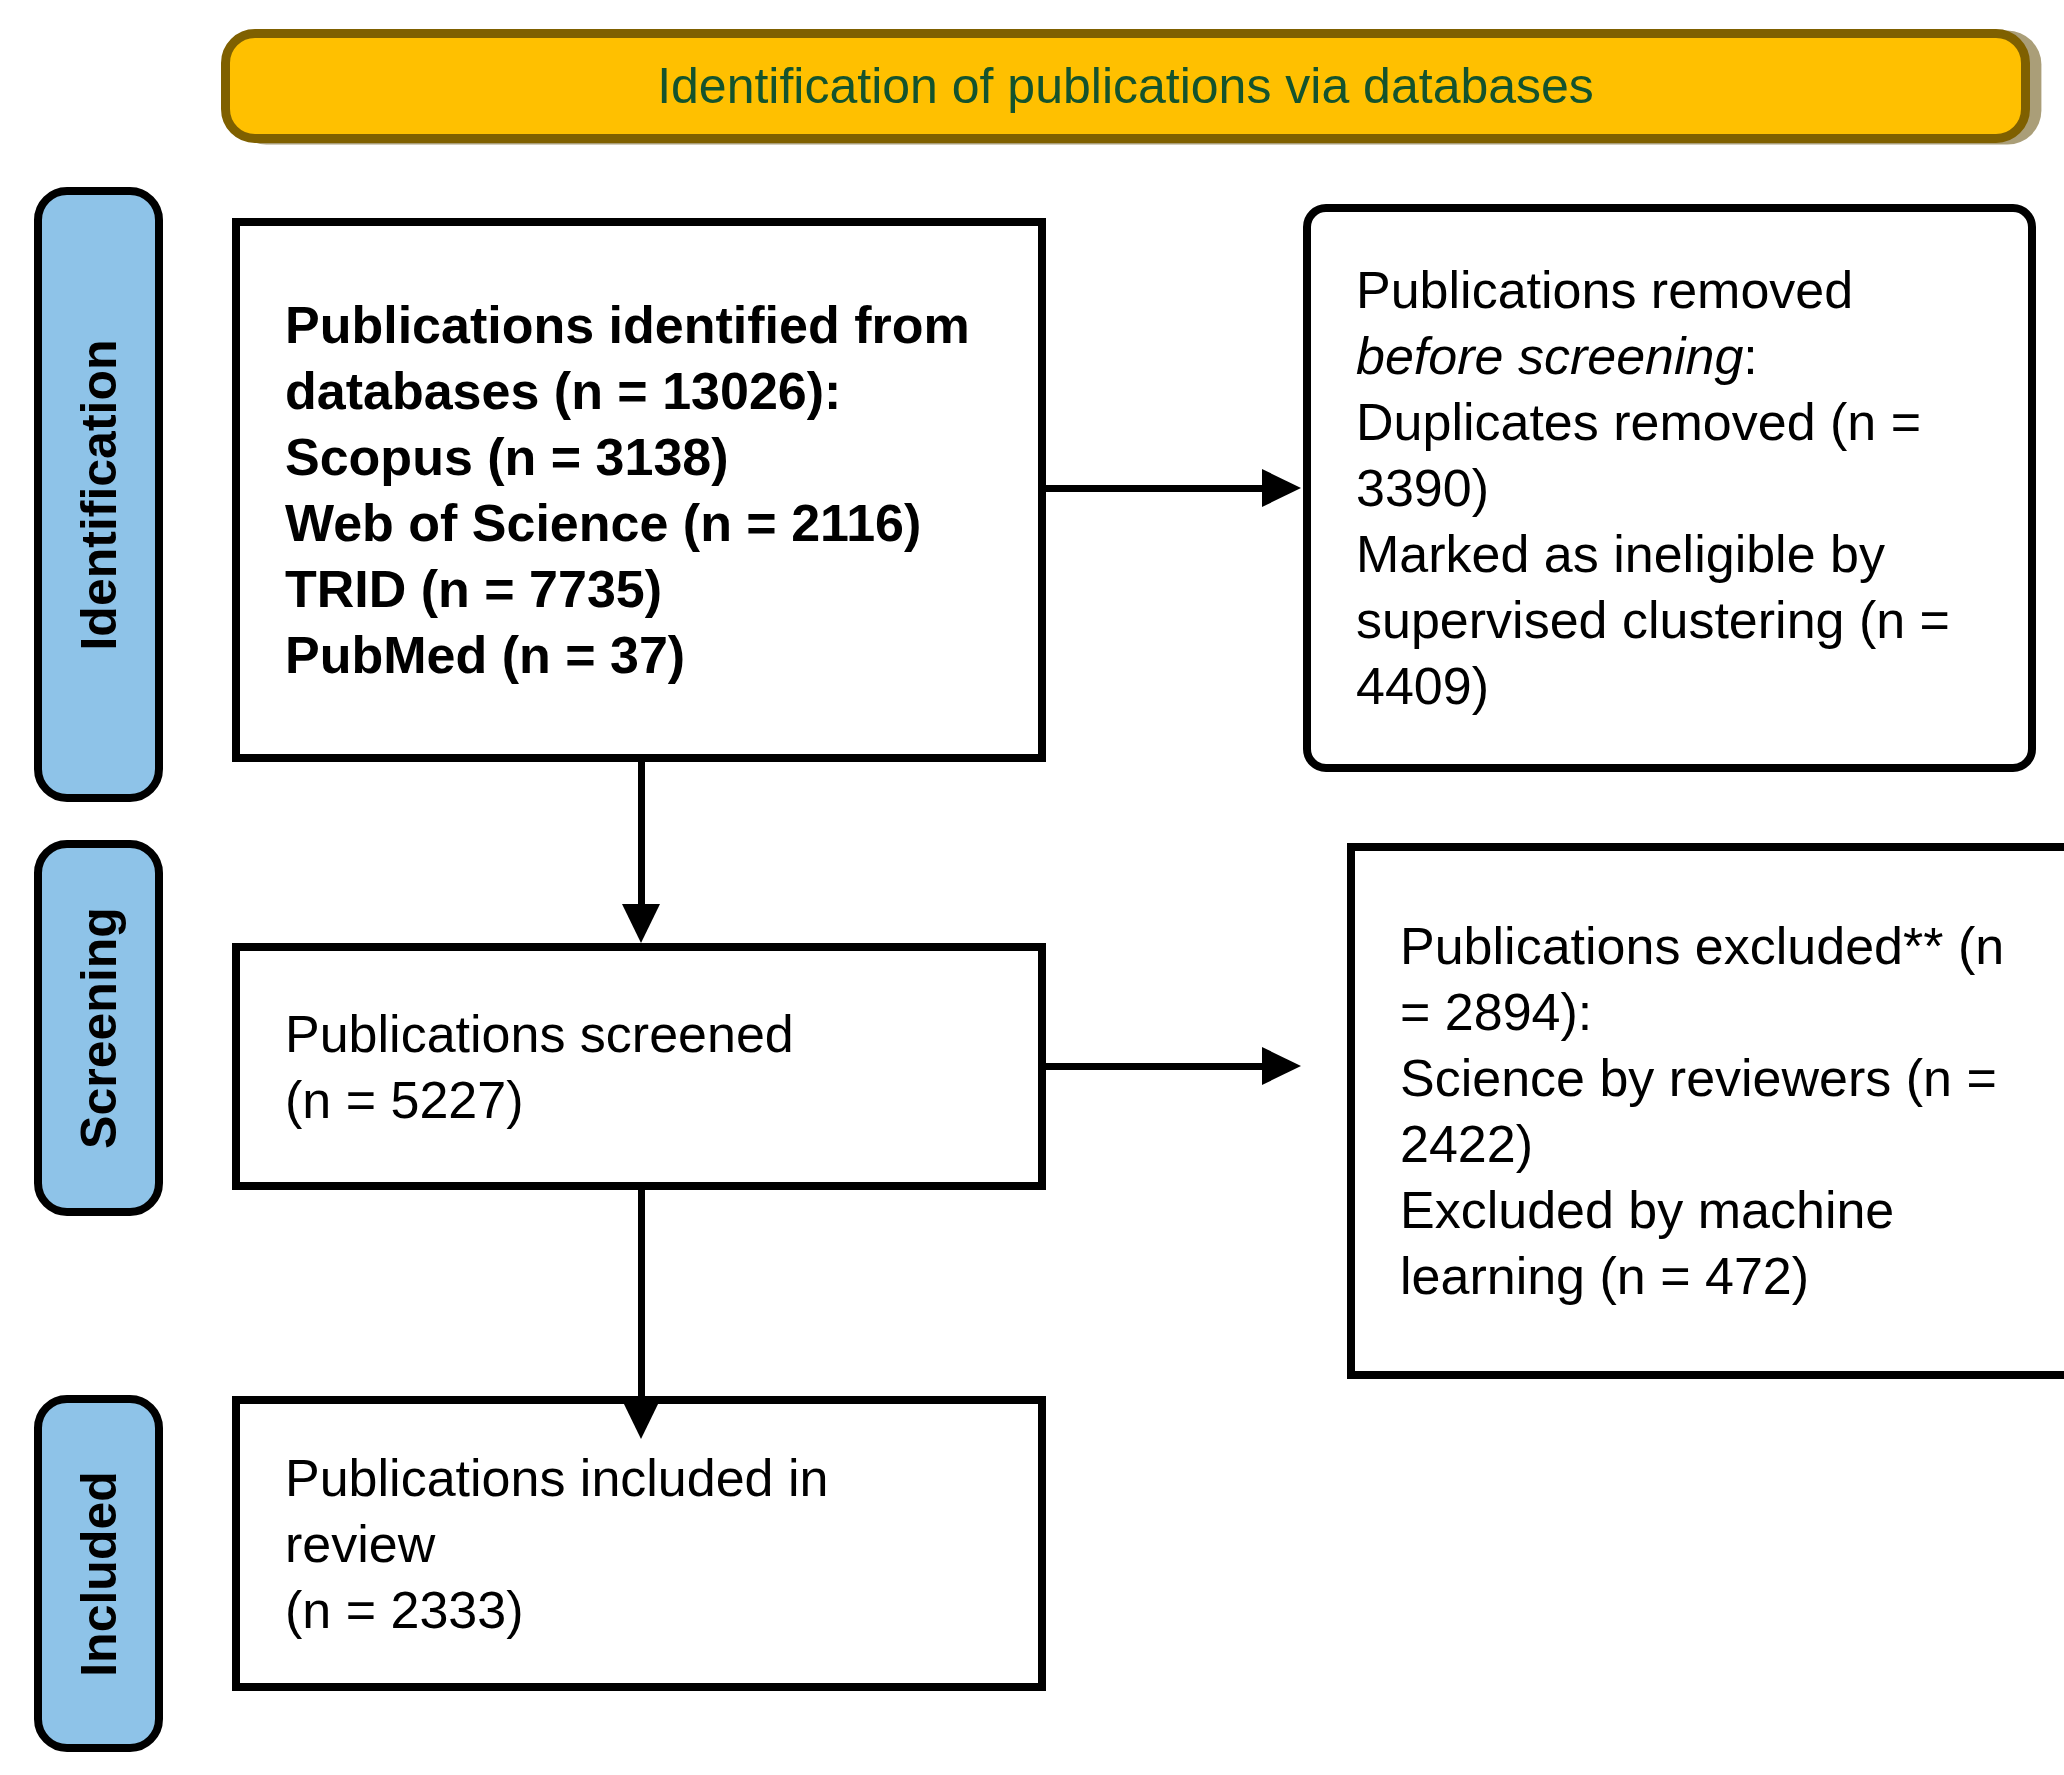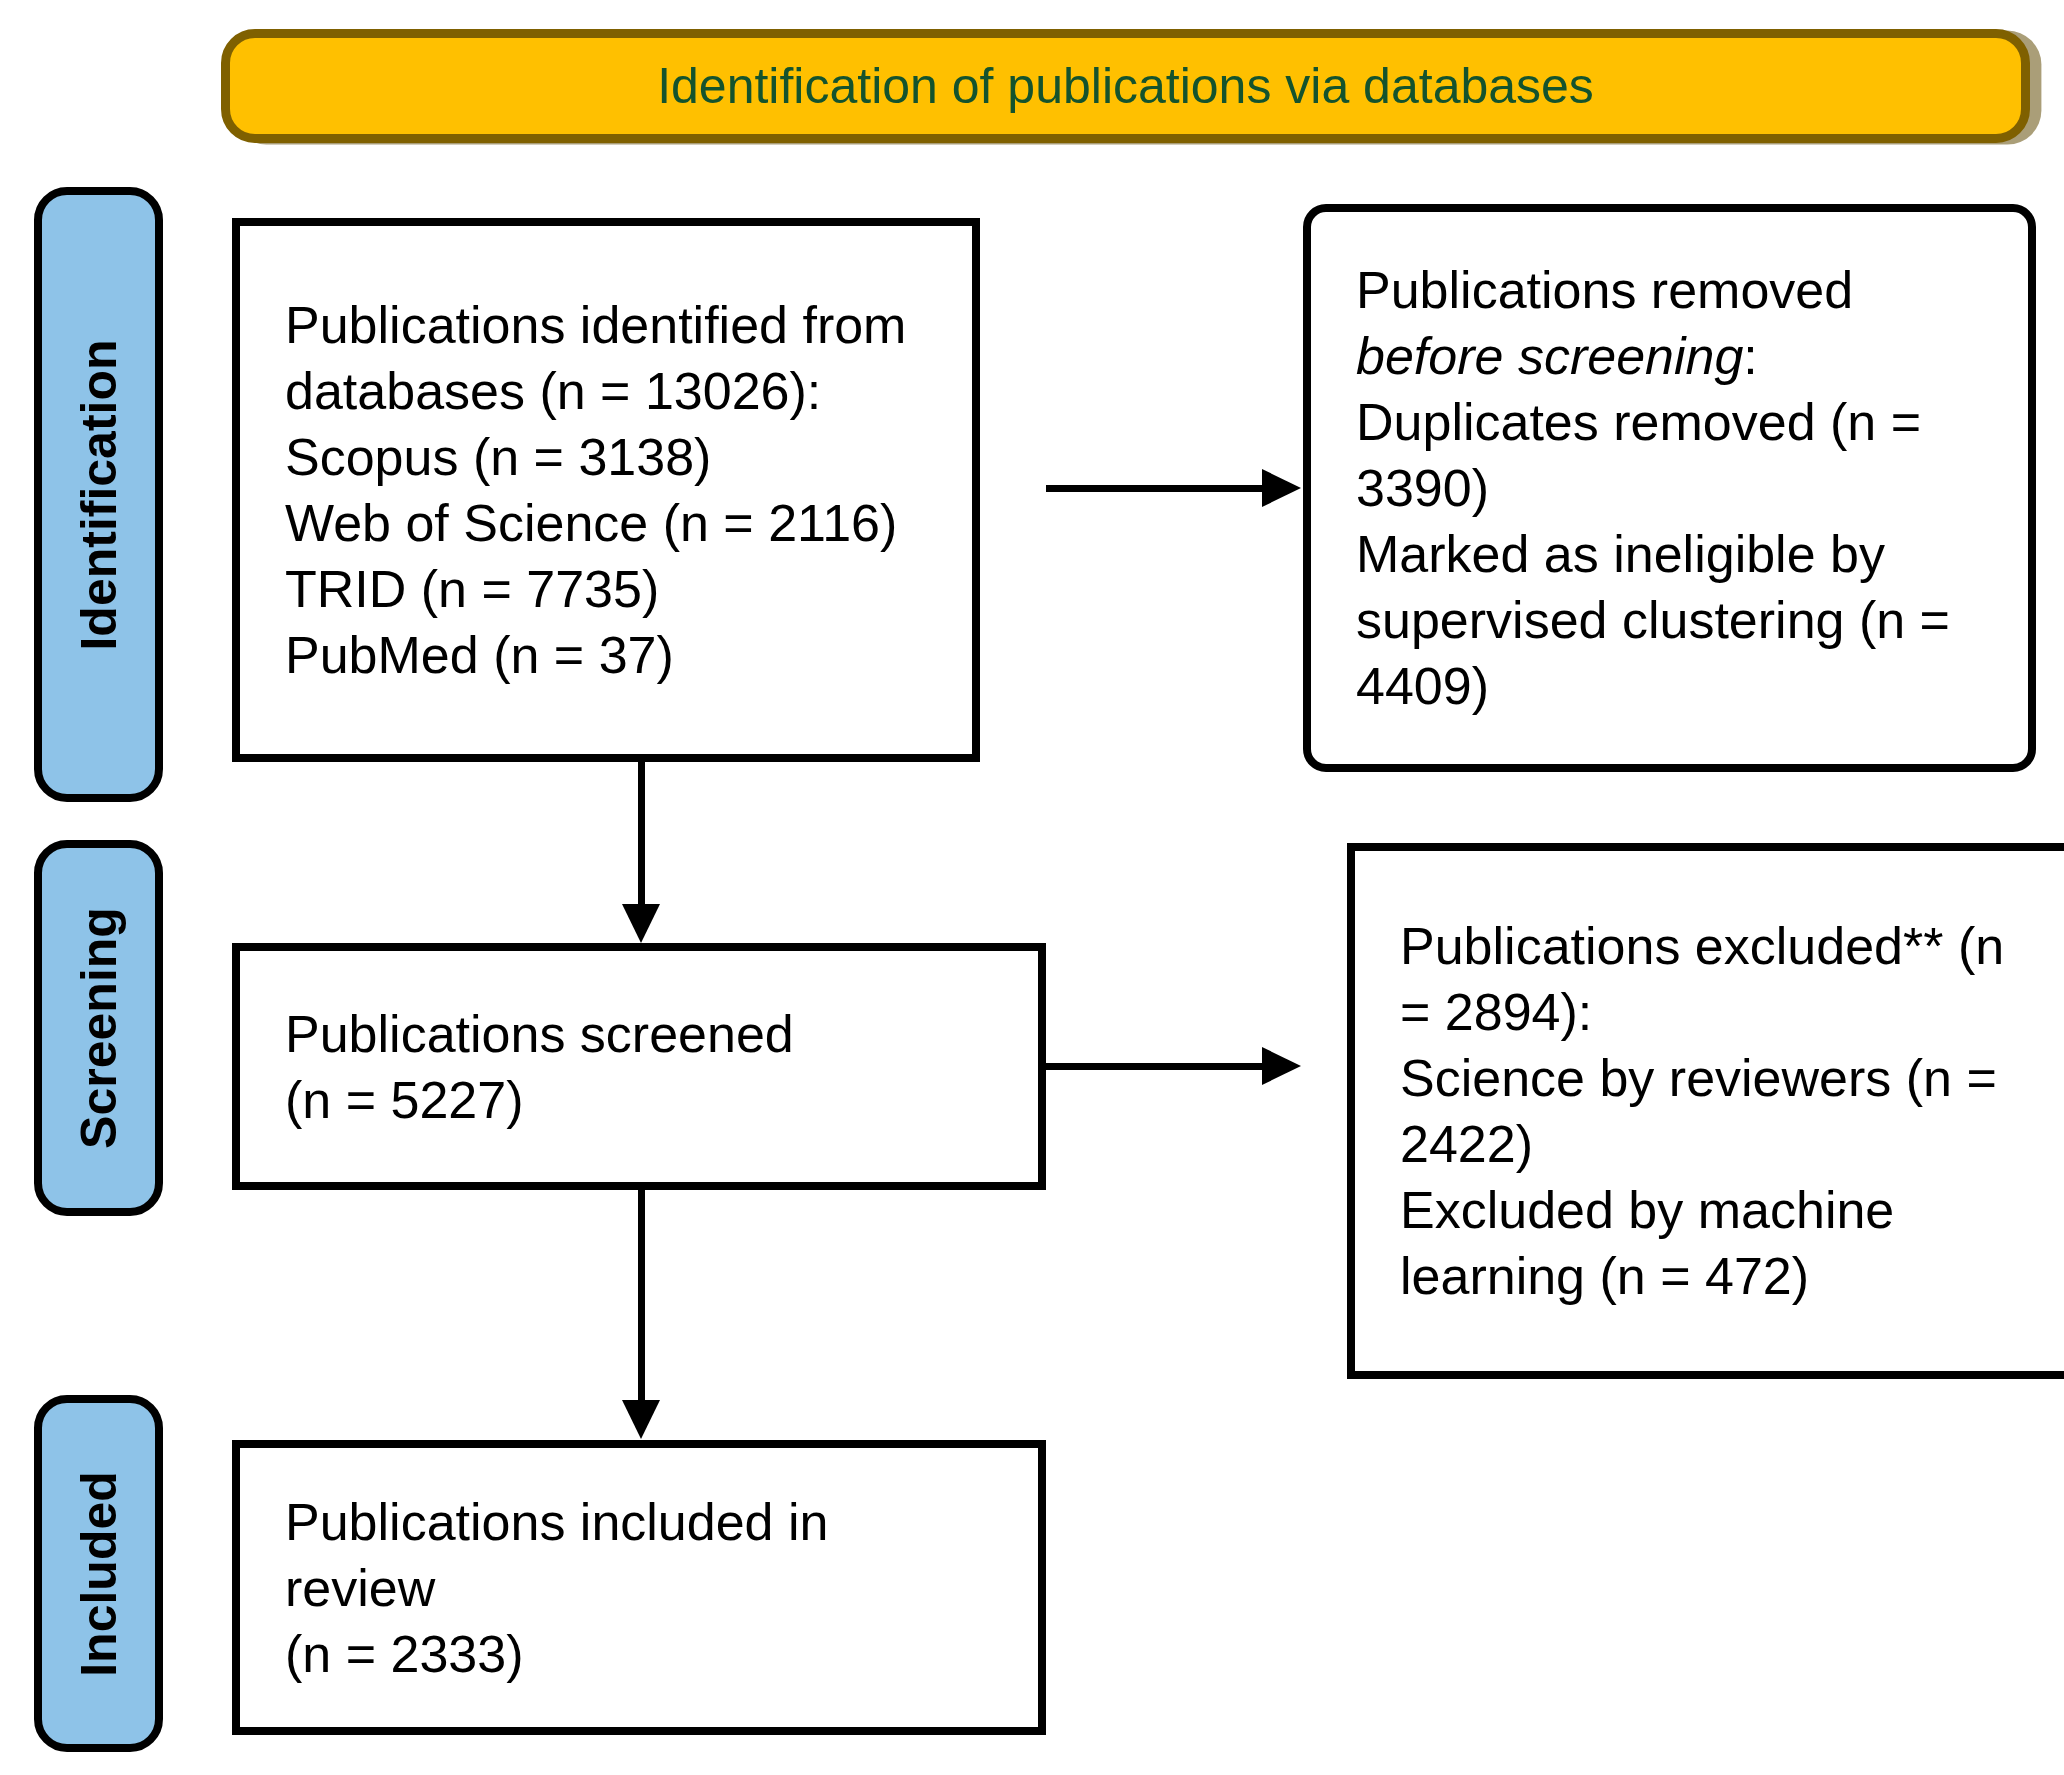--- a/index.html
+++ b/index.html
@@ -69,25 +69,25 @@
     justify-content: center;
     padding-left: 45px;
     padding-right: 16.3px;
   }
   .box-line {
     font-size: 52px;
     line-height: 66px;
     color: #000000;
     white-space: nowrap;
   }
-  .box-identified   { left: 232px;  top: 218px;  width: 748px; height: 544px; }
+  .box-identified   { left: 232px;  top: 218px;  width: 814px; height: 544px; font-weight: bold; }
   .box-removed      { left: 1303px; top: 204px;  width: 733px;  height: 568px; border-radius: 23px; }
   .box-screened     { left: 232px;  top: 943px; width: 814px; height: 247px; justify-content: center; }
   .box-excluded     { left: 1303px; top: 843px; width: 737px;  height: 536px; margin-left: 44px; }
-  .box-included     { left: 232px;  top: 1440px; width: 814px; height: 295px; }
+  .box-included     { left: 232px;  top: 1396px; width: 814px; height: 295px; }
   .italic { font-style: italic; }
   
   .arrow-line-h {
     position: absolute;
     height: 7.3px;
     background: #000000;
   }
   .arrow-line-v {
     position: absolute;
     width: 7.3px;

